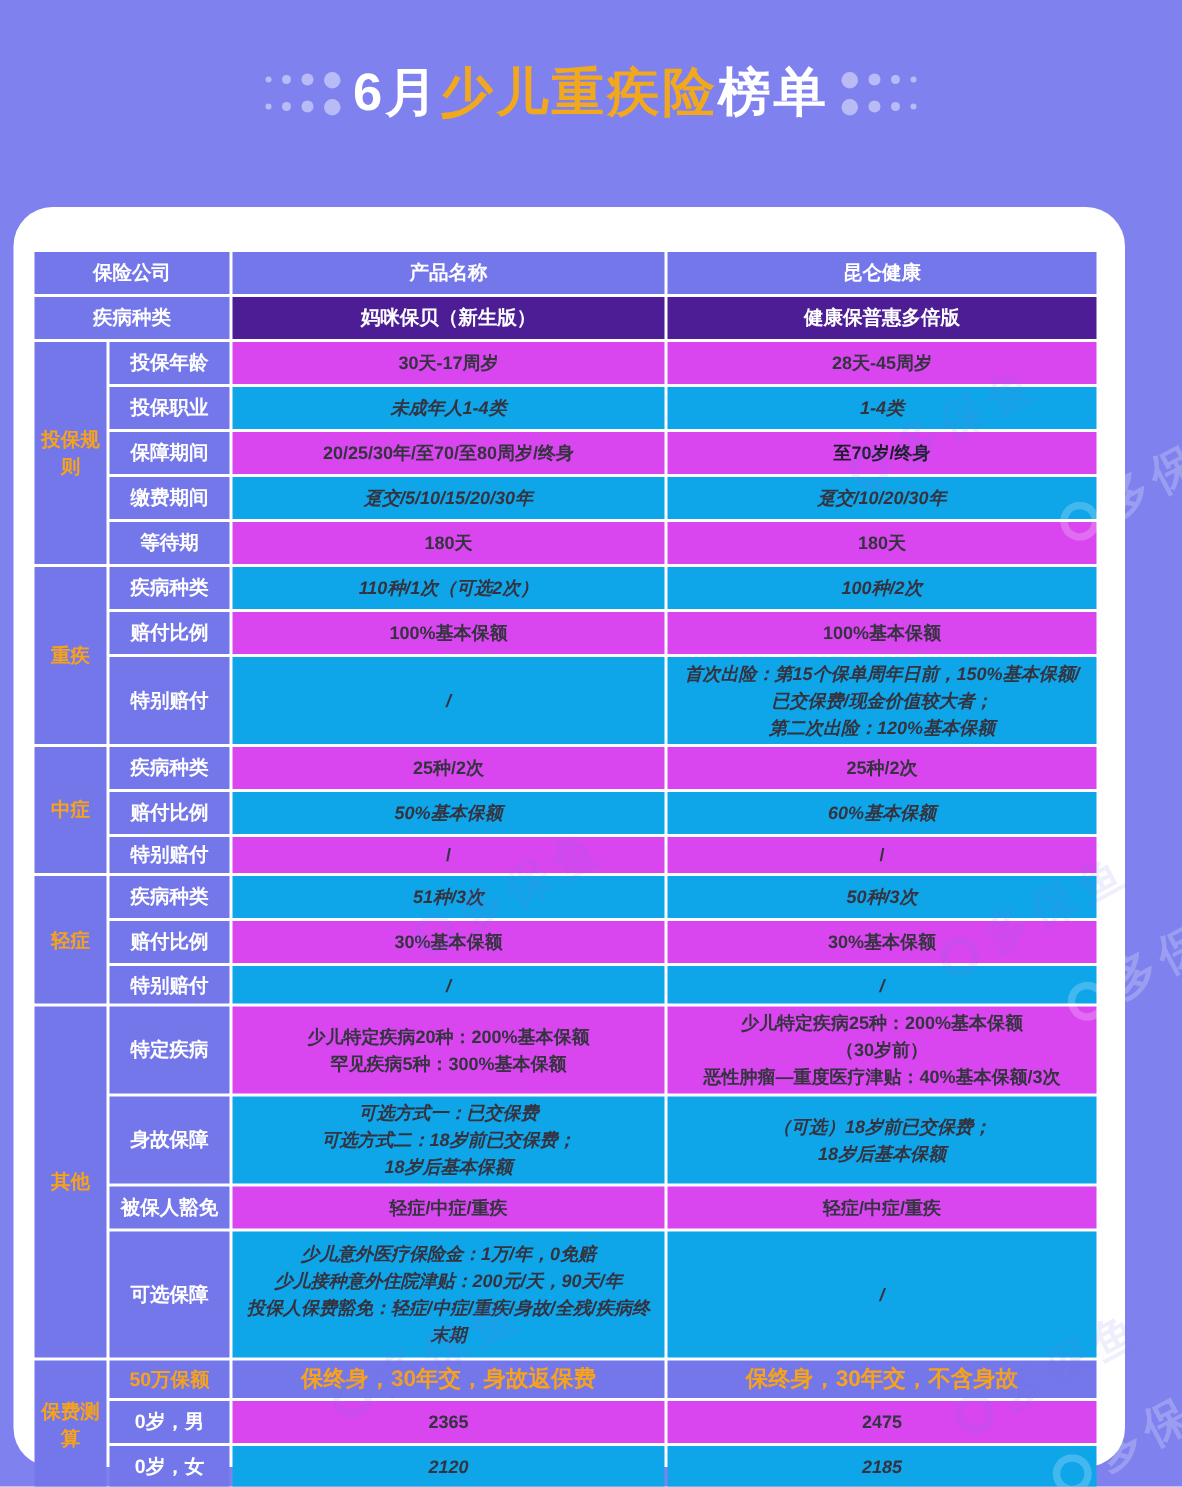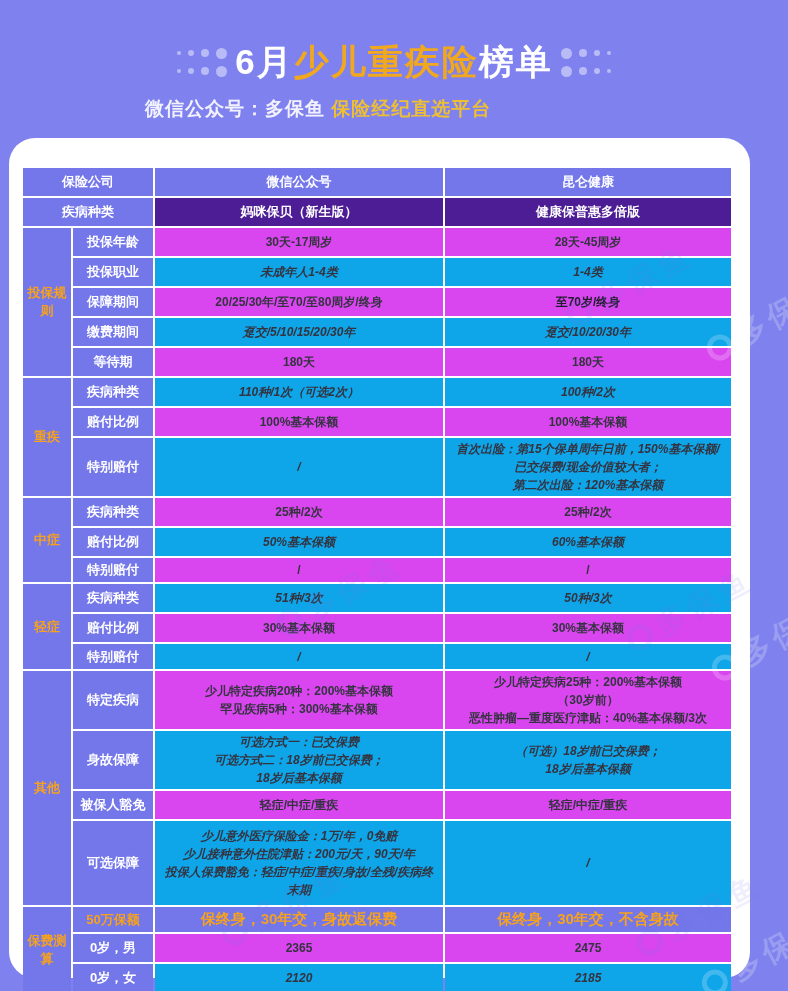--- a/index.html
+++ b/index.html
@@ -107,36 +107,35 @@
             <span class="dot d3"></span>
           </div>
         <div class="row">
             <span class="dot d9"></span>
             <span class="dot d7"></span>
             <span class="dot d5"></span>
             <span class="dot d3"></span>
           </div>
       </div>
     </div>
-    <div class="subtitle"><span>微信公众号：多保鱼 </span><span class="hl2">保险经纪直选平台</span></div>
   </div>
 
   <div class="card">
     <table class="cmp">
       <colgroup>
           <col style="width:48px">
           <col style="width:80px">
           <col style="width:288px">
           <col style="width:286px">
         </colgroup>
 
       <tbody>
           <tr class="h28">
         <td class="lab" colspan="2">保险公司</td>
-        <td class="comp">微信公众号</td>
+        <td class="comp">产品名称</td>
         <td class="comp">昆仑健康</td>
       </tr>
       <tr class="h28">
         <td class="lab" colspan="2">疾病种类</td>
         <td class="prod">妈咪保贝（新生版）</td>
         <td class="prod">健康保普惠多倍版</td>
       </tr>
 
       <tr class="w h28">
         <td class="grp" rowspan="5">投保规则</td>

